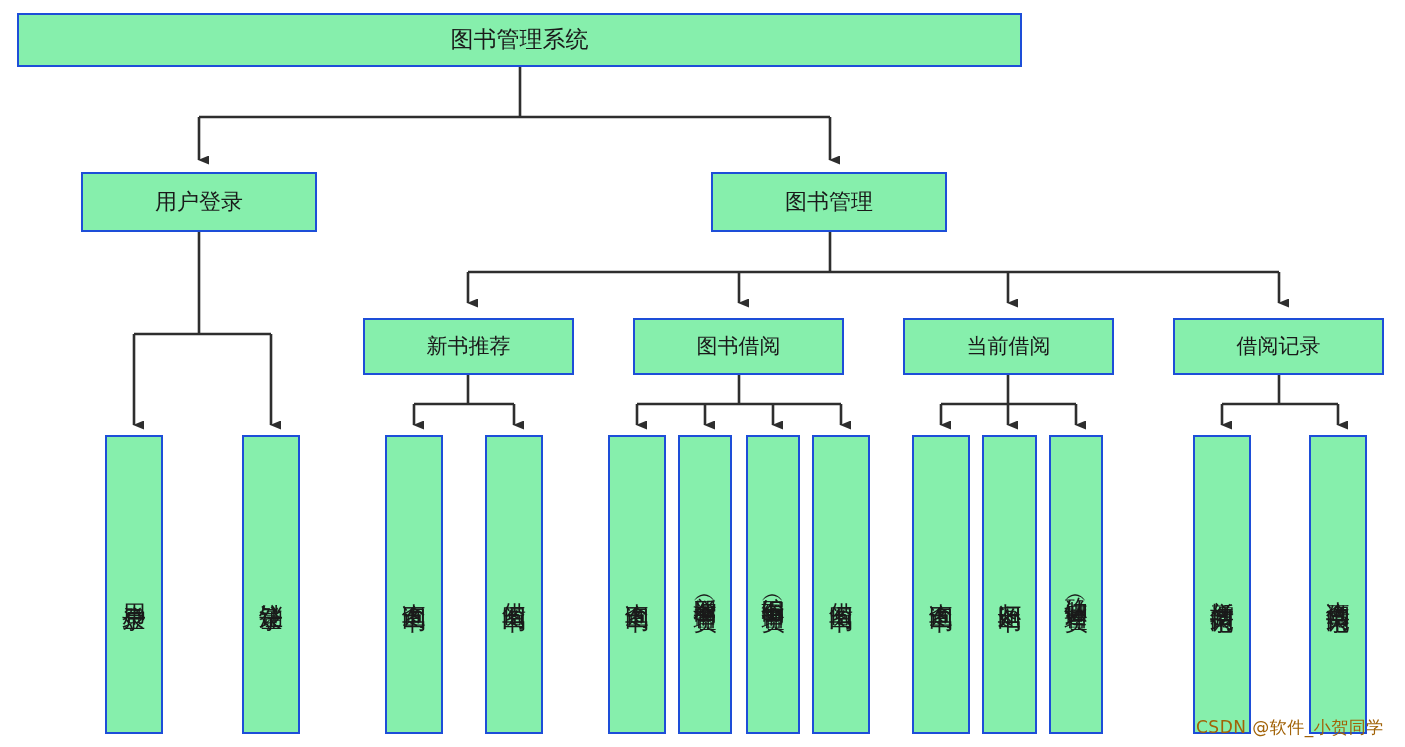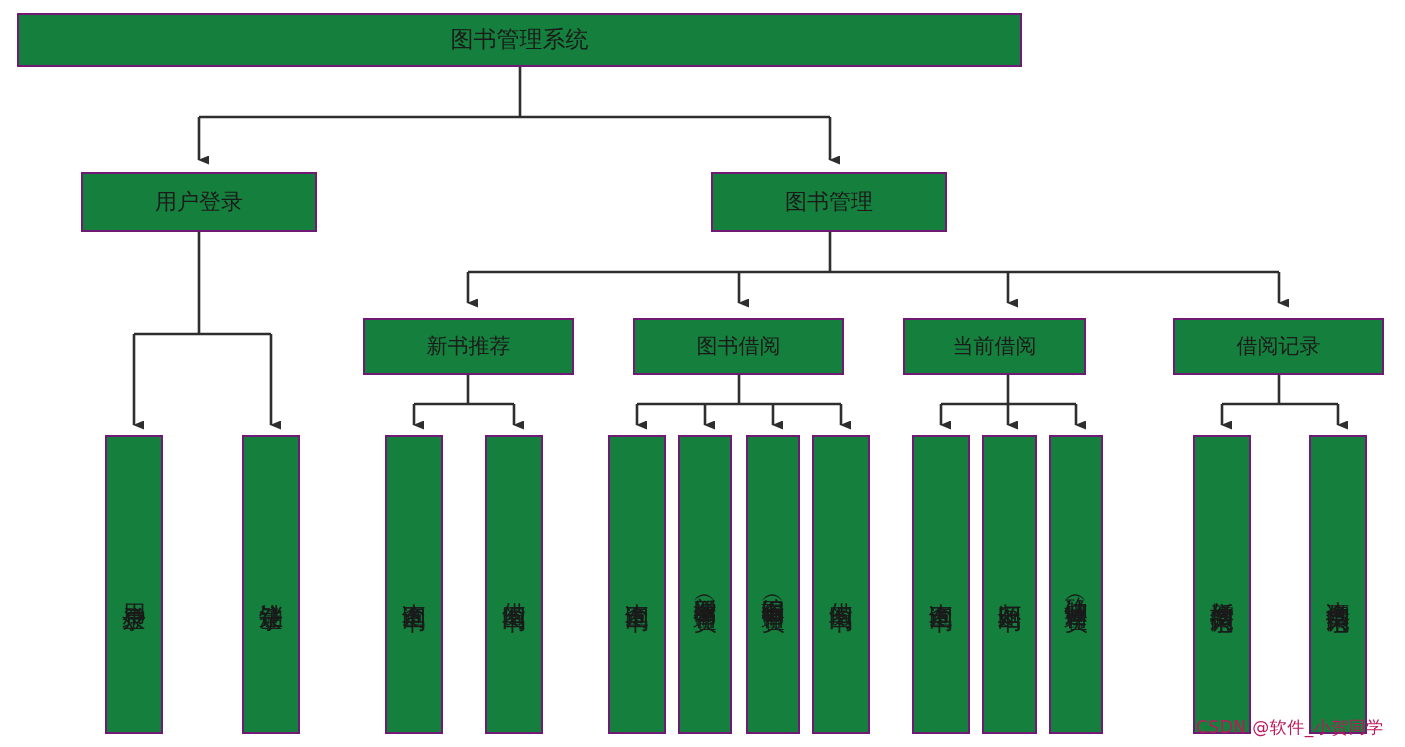--- a/index.html
+++ b/index.html
@@ -21,22 +21,22 @@
   svg.layer {
     position: absolute;
     left: 0;
     top: 0;
     width: 1405px;
     height: 747px;
   }
   .node-box {
     position: absolute;
     box-sizing: border-box;
-    border: 2px solid #701a75;
-    background: #15803d;
+    border: 2px solid #1d4ed8;
+    background: #86efac;
     display: flex;
     align-items: center;
     justify-content: center;
     color: #1a1a1a;
   }
   .node-label {
     font-family: "DejaVu Sans", "Liberation Sans", sans-serif;
     line-height: 1.18;
     text-align: center;
     white-space: nowrap;
@@ -51,21 +51,21 @@
   }
   .node-vertical .node-label {
     writing-mode: vertical-rl;
     text-orientation: upright;
     letter-spacing: 2px;
     line-height: 1;
     white-space: nowrap;
   }
   .watermark {
     position: absolute;
-    color: #be185d;
+    color: #a16207;
     font-size: 17px;
     font-family: "DejaVu Sans", "Liberation Sans", sans-serif;
     white-space: nowrap;
     pointer-events: none;
     letter-spacing: 0.5px;
   }
 </style>
 </head>
 <body>
 
@@ -136,21 +136,21 @@
   </div>
 
   <div class="node-box node-horizontal" style="left:363px; top:318px; width:211px; height:57px;">
     <span class="node-label" style="font-size:21px;">新书推荐</span>
   </div>
 
   <div class="node-box node-horizontal" style="left:633px; top:318px; width:211px; height:57px;">
     <span class="node-label" style="font-size:21px;">图书借阅</span>
   </div>
 
-  <div class="node-box node-horizontal" style="left:903px; top:318px; width:183px; height:57px;">
+  <div class="node-box node-horizontal" style="left:903px; top:318px; width:211px; height:57px;">
     <span class="node-label" style="font-size:21px;">当前借阅</span>
   </div>
 
   <div class="node-box node-horizontal" style="left:1173px; top:318px; width:211px; height:57px;align-items:center;">
     <span class="node-label" style="font-size:21px;">借阅记录</span>
   </div>
 
   <div class="node-box node-vertical" style="left:105px; top:435px; width:58px; height:299px;">
     <span class="node-label" style="font-size:24px;">用户登录</span>
   </div>

